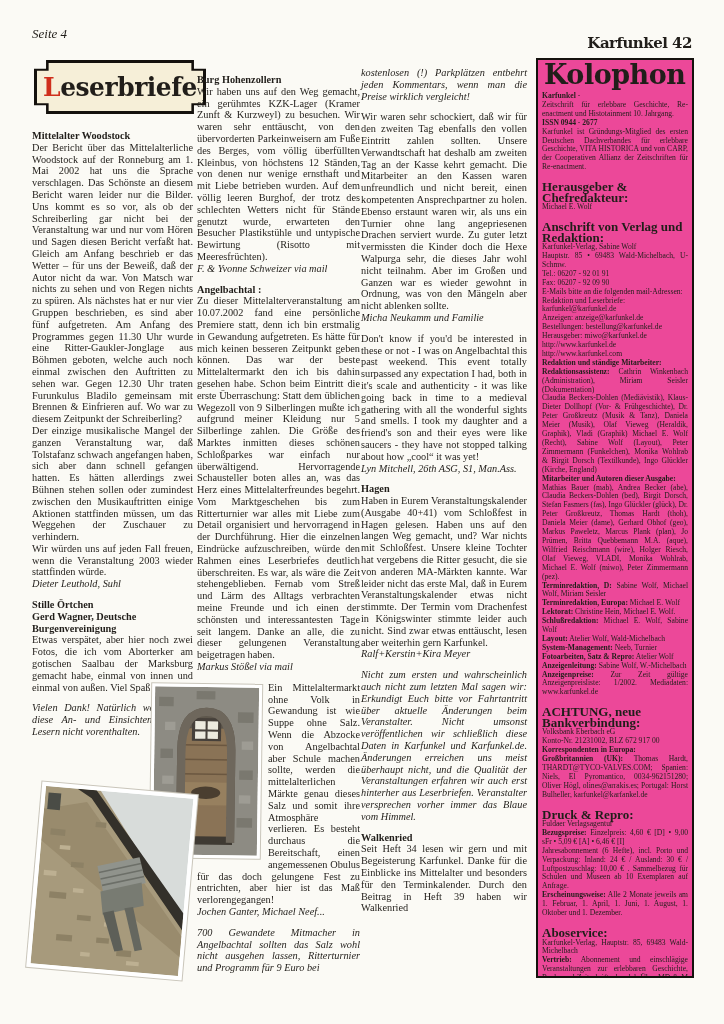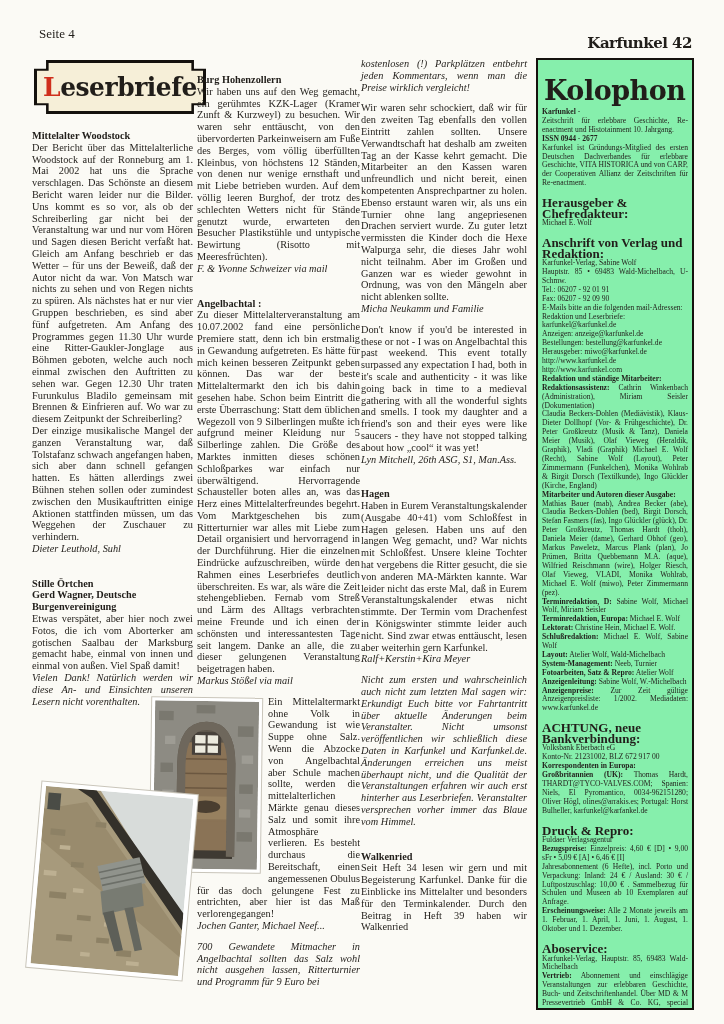--- a/index.html
+++ b/index.html
@@ -2,37 +2,37 @@
 <html lang="de"><head>
 <meta charset="utf-8">
 <style>
   html,body{margin:0;padding:0;}
   body{
     width:724px;height:1024px;position:relative;overflow:hidden;
     background:#fbfaf5;color:#211e1a;
     font-family:"Liberation Serif","DejaVu Serif",serif;
   }
   
-  .hdr-left{position:absolute;left:39px;top:26px;font-size:13px;}
+  .hdr-left{position:absolute;left:32px;top:26px;font-size:13px;font-style:italic;}
   .hdr-right{position:absolute;right:32px;top:34px;font-size:15px;margin-left:46px;}
   .blackletter{
     font-family:"DejaVu Serif",serif;font-weight:bold;
     letter-spacing:-0.5px;transform:scaleY(1.04);
   }
   
   .col{position:absolute;top:58px;font-size:10.3px;line-height:11.8px;}
   #col1{left:32px;width:161px;}
   #col2{left:197px;width:163px;}
   #col3{left:361px;width:166px;}
   .blk{text-align:justify;}
-  .blk.h{font-weight:bold;text-align:left;margin-top:23px;}
+  .blk.h{font-weight:bold;text-align:left;margin-top:9px;}
   .blk.h:first-child{margin-top:16px;}
   .blk.bp{font-weight:bold;text-align:left;}
   .blk.sig{font-style:italic;text-align:left;margin-bottom:9px;}
-  .blk.it{font-style:italic;margin-top:0;margin-bottom:9px;}
+  .blk.it{font-style:italic;margin-top:9px;margin-bottom:9px;}
   
   .plaque{
     position:relative;width:172px;height:54px;margin:2px 0 12px 2px;
     background:#14110d;
     clip-path:polygon(7% 0%,93% 0%,93% 16%,100% 16%,100% 84%,93% 84%,93% 100%,7% 100%,7% 84%,0% 84%,0% 16%,7% 16%);
   }
   .plaque-inner{
     position:absolute;left:3px;top:3px;right:3px;bottom:3px;
     background:#f6efd8;display:flex;align-items:center;justify-content:center;
     clip-path:polygon(7% 0%,93% 0%,93% 16%,100% 16%,100% 84%,93% 84%,93% 100%,7% 100%,7% 84%,0% 84%,0% 16%,7% 16%);
@@ -47,21 +47,21 @@
   }
   .photo-ext{
     position:absolute;left:34px;top:788px;width:148px;height:178px;
     background:#fff;padding:4px;box-shadow:0 0 0 1px #c9c5ba;
     transform:rotate(5deg);z-index:1;
   }
   .float-photo svg,.photo-ext svg{display:block;width:100%;height:100%;}
   
   #kolo{
     position:absolute;left:536px;top:58px;width:146px;height:916px;
-    background:#86efac;border:2px solid #15120e;padding:16px 4px;
+    background:#ec4899;border:2px solid #15120e;padding:0 4px;
     font-size:7.6px;line-height:8.9px;overflow:hidden;
   }
   #kolo .ktitle{font-size:27px;line-height:30px;margin:0 0 2px 2px;}
   #kolo .blk{text-align:justify;}
   #kolo .blk.kb{font-weight:bold;text-align:left;}
   #kolo .blk.kh{font-weight:bold;text-align:left;font-size:13px;line-height:10.5px;margin-top:10px;}
   #kolo .blk.kf,#kolo .blk.kfi{font-size:7px;line-height:8.1px;}
   #kolo .lb{font-weight:bold;}
 </style>
 </head>
@@ -73,20 +73,21 @@
 <div class="col" id="col1">
   <div class="plaque">
     <div class="plaque-inner">
       <div class="plaque-text blackletter"><span class="init">L</span><span>eserbriefe</span></div>
     </div>
   </div>
   <div>
       <div class="blk h">Mittelalter Woodstock</div>
       <div class="blk p">Der Bericht über das Mittelalterliche Woodstock auf der Ronneburg am 1. Mai 2002 hat uns die Sprache verschlagen. Das Schönste an diesem Bericht waren leider nur die Bilder. Uns kommt es so vor, als ob der Schreiberling gar nicht bei der Veranstaltung war und nur vom Hören und Sagen diesen Bericht verfaßt hat. Gleich am Anfang beschrieb er das Wetter – für uns der Beweiß, daß der Autor nicht da war. Von Matsch war nichts zu sehen und von Regen nichts zu spüren. Als nächstes hat er nur vier Gruppen beschrieben, es sind aber fünf aufgetreten. Am Anfang des Programmes gegen 11.30 Uhr wurde eine Ritter-Gaukler-Jonglage aus Böhmen geboten, welche auch noch einmal zwischen den Auftritten zu sehen war. Gegen 12.30 Uhr traten Furunkulus Bladilo gemeinsam mit Brennen &amp; Einfrieren auf. Wo war zu diesem Zeitpunkt der Schreiberling?</div>
       <div class="blk p">Der einzige musikalische Mangel der ganzen Veranstaltung war, daß Tolstafanz schwach angefangen haben, sich aber dann schnell gefangen hatten. Es hätten allerdings zwei Bühnen stehen sollen oder zumindest zwischen den Musikauftritten einige Aktionen stattfinden müssen, um das Weggehen der Zuschauer zu verhindern.</div>
+      <div class="blk p">Wir würden uns auf jeden Fall freuen, wenn die Veranstaltung 2003 wieder stattfinden würde.</div>
       <div class="blk sig">Dieter Leuthold, Suhl</div>
       <div class="blk h">Stille Örtchen</div>
       <div class="blk bp">Gerd Wagner, Deutsche Burgenvereinigung</div>
       <div class="blk p">Etwas verspätet, aber hier noch zwei Fotos, die ich vom Aborterker am gotischen Saalbau der Marksburg gemacht habe, einmal von innen und einmal von außen. Viel Spaß damit!</div>
       <div class="blk it">Vielen Dank! Natürlich werden wir diese An- und Einsichten unseren Lesern nicht vorenthalten.</div>
     </div>
 </div>
 
 <div class="photo-ext">
   <svg viewBox="0 0 140 170" preserveAspectRatio="none">

